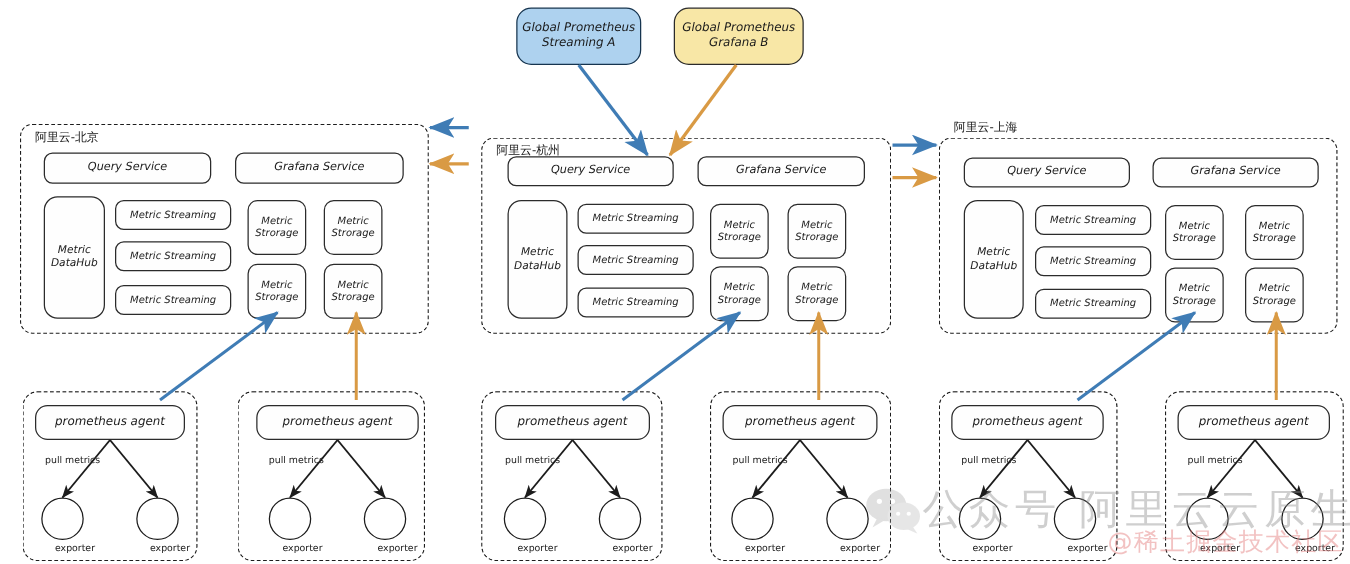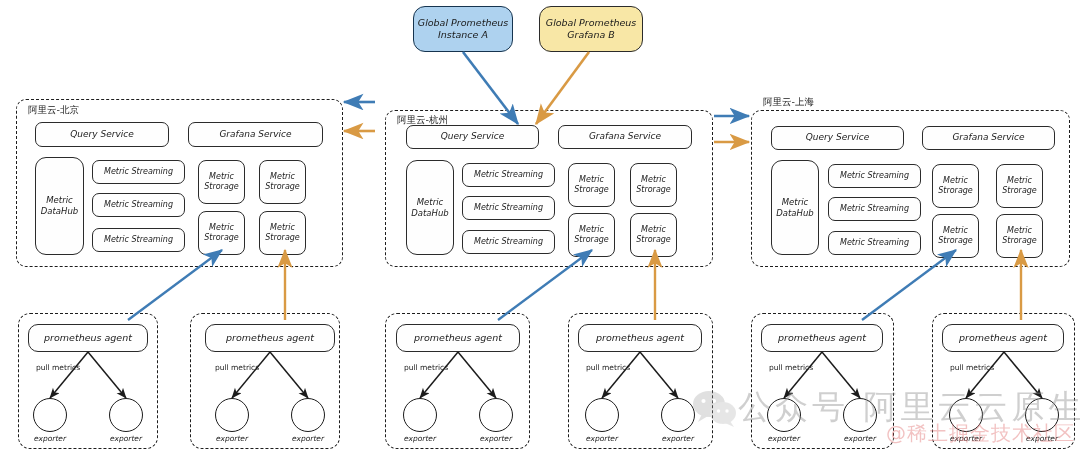--- a/index.html
+++ b/index.html
@@ -107,25 +107,24 @@
     width: 34px;
     height: 34px;
     border: 1.6px solid #1c1c1c;
     border-radius: 50%;
     background: #ffffff;
     z-index: 4;
   }
   .exporter-label {
     position: absolute;
     font-size: 7.5px;
-    font-style: italic;
     color: #1a1a1a;
     z-index: 4;
     white-space: nowrap;
-    text-align: center;
+    text-align: right;
   }
   .pull-label {
     position: absolute;
     font-size: 7.5px;
     color: #1a1a1a;
     z-index: 4;
     white-space: nowrap;
   }
   .wm-wrap {
     position: absolute;
@@ -240,21 +239,21 @@
     </g>
     <g>
       <path d="M1004,352 L966,398" stroke="#1c1c1c" stroke-width="1.5" fill="none" marker-end="url(#ah-black)"></path>
       <path d="M1004,352 L1042,398" stroke="#1c1c1c" stroke-width="1.5" fill="none" marker-end="url(#ah-black)"></path>
     </g>
   </svg>
 
   <div class="node global-node global-a" style="left:413px; top:6px; width:100px; height:46px;">
     <div>
       <div>Global Prometheus</div>
-      <div>Instance A</div>
+      <div>Streaming A</div>
     </div>
   </div>
 
   <div class="node global-node global-b" style="left:539px; top:6px; width:104px; height:46px;">
     <div>
       <div>Global Prometheus</div>
       <div>Grafana B</div>
     </div>
   </div>
 

